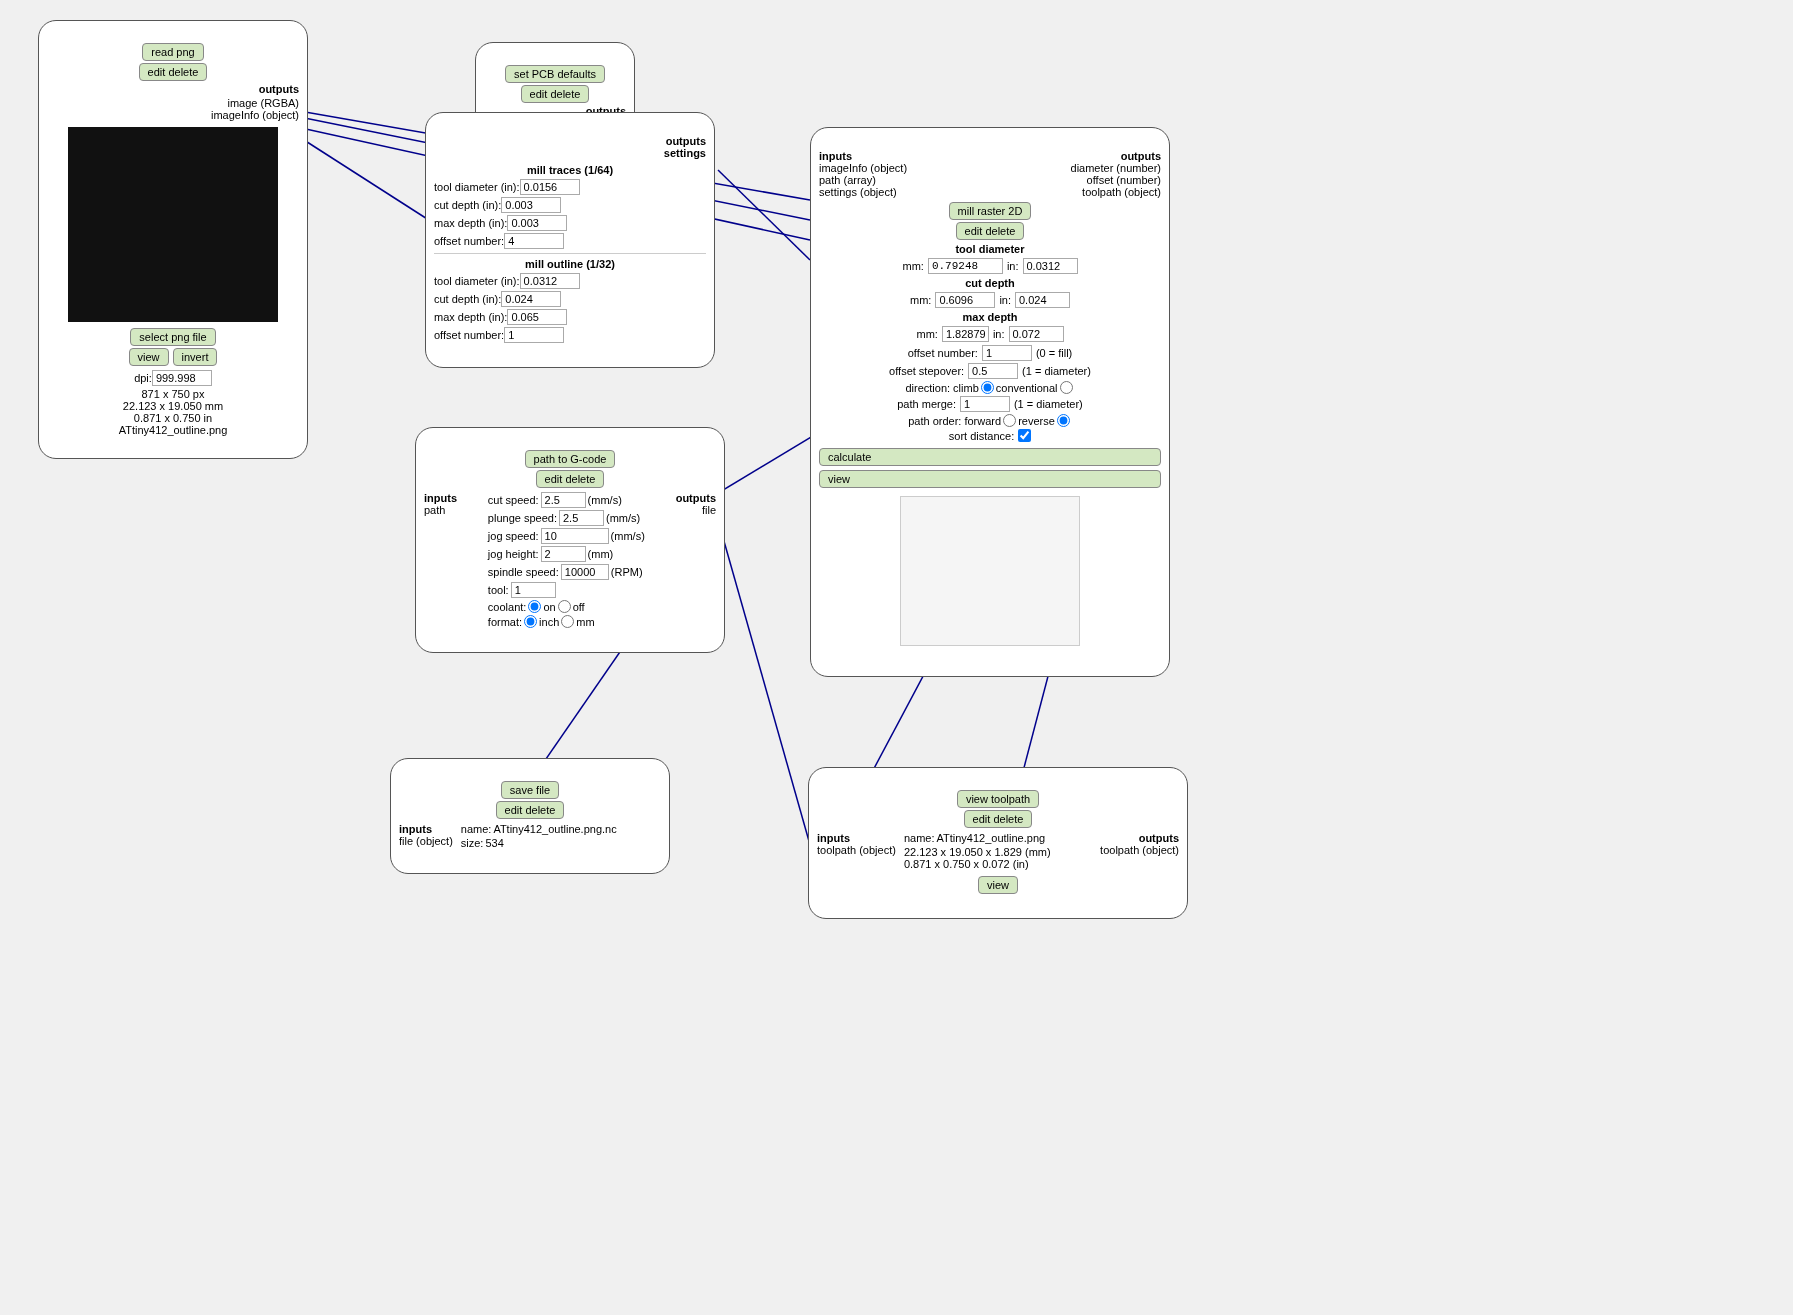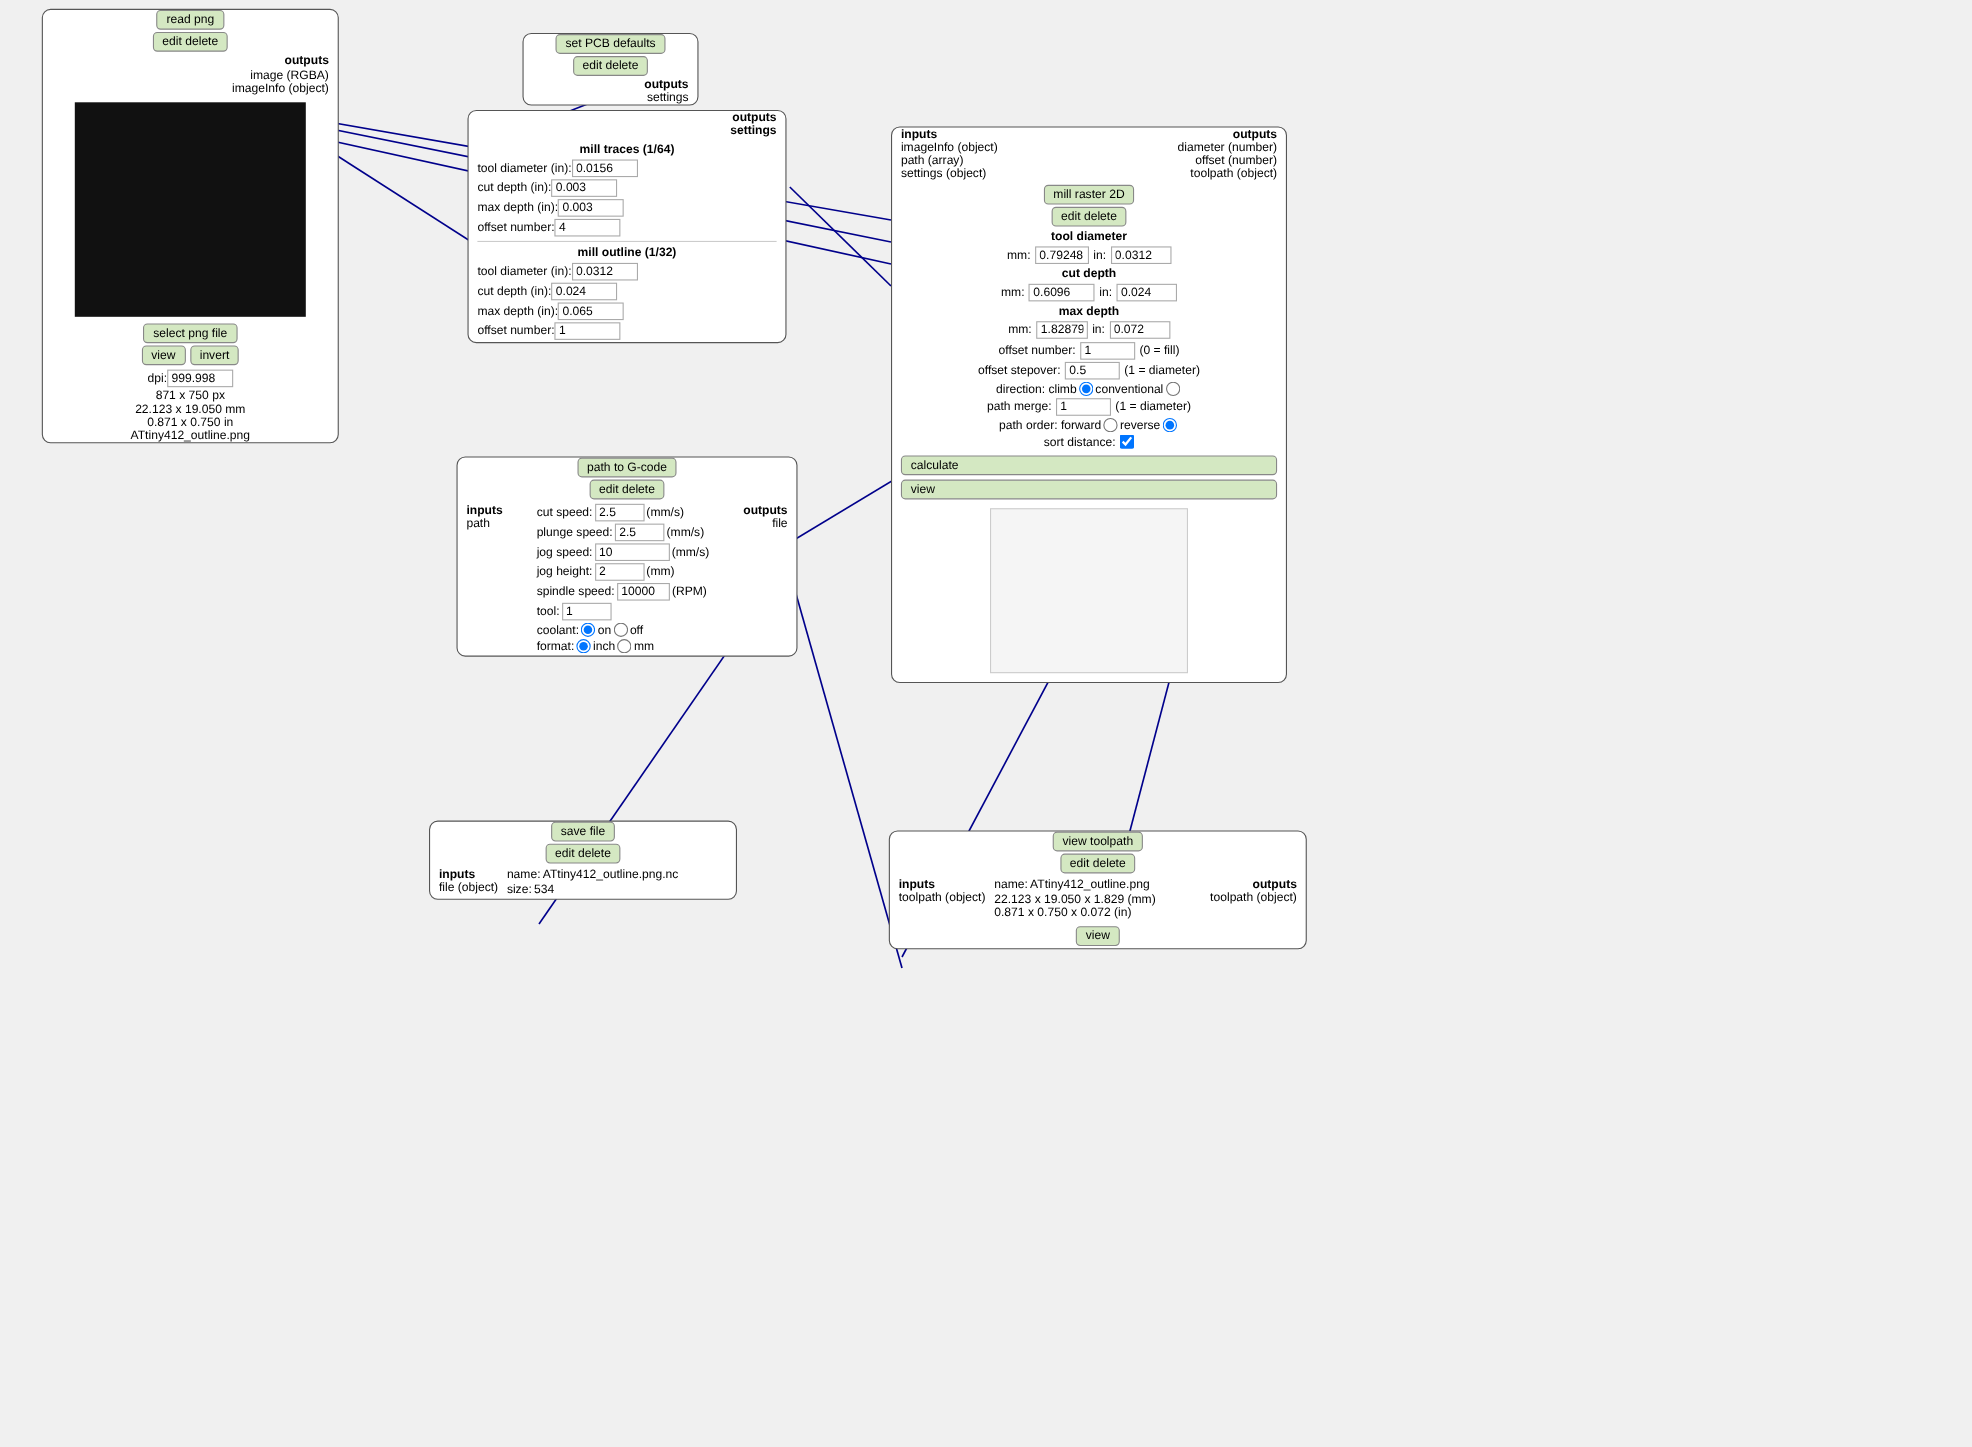--- a/index.html
+++ b/index.html
@@ -9,22 +9,23 @@
       font-size: 11px;
       width: 1793px;
       height: 1315px;
       overflow: hidden;
       position: relative;
     }
     .node {
       position: absolute;
       background: white;
       border: 1.5px solid #555;
-      border-radius: 8px;
-      padding: 0 8px;
+      border-radius: 18px;
+      padding: 22px 8px;
+      margin-top: 12px;
     }
     .btn {
       display: inline-block;
       background: #d4e8c2;
       border: 1px solid #888;
       border-radius: 4px;
       padding: 2px 8px;
       cursor: pointer;
       font-size: 11px;
     }
@@ -199,21 +200,21 @@
   </div>
   <div class="btn-row" style="margin-top:4px;">
     <span class="btn">mill raster 2D</span>
   </div>
   <div class="btn-row">
     <span class="btn">edit delete</span>
   </div>
   <div class="section-title">tool diameter</div>
   <div class="field-row" style="justify-content:center;">
     <span>mm:</span>
-    <input type="text" value="0.79248" style="width: 49px; margin: 0px 4px;">
+    <input type="text" value="0.79248" style="width: 75px; margin: 0px 4px; font-family: Liberation Mono, monospace;">
     <span>in:</span>
     <input type="text" value="0.0312" style="width: 55px; margin-left: 4px;">
   </div>
   <div class="section-title">cut depth</div>
   <div class="field-row" style="justify-content:center;">
     <span>mm:</span>
     <input type="text" value="0.6096" style="width: 60px; margin: 0px 4px;">
     <span>in:</span>
     <input type="text" value="0.024" style="width: 55px; margin-left: 4px;">
   </div>

